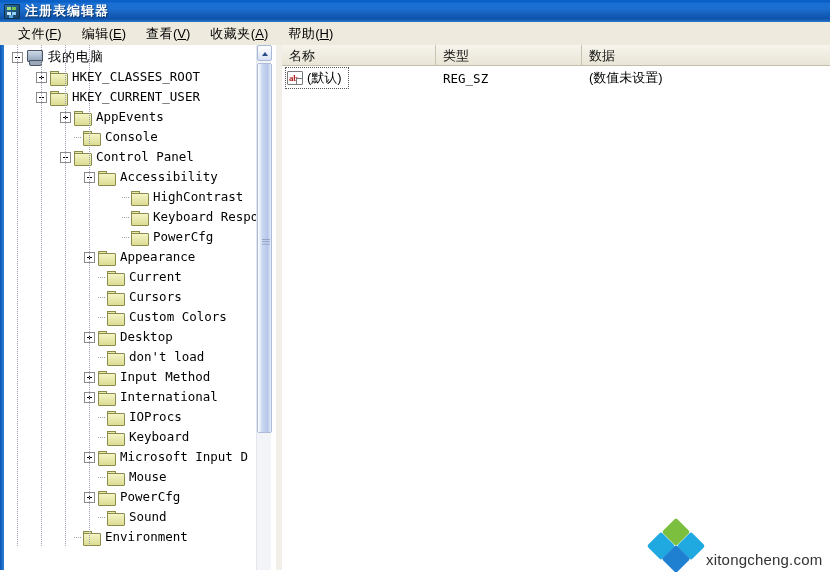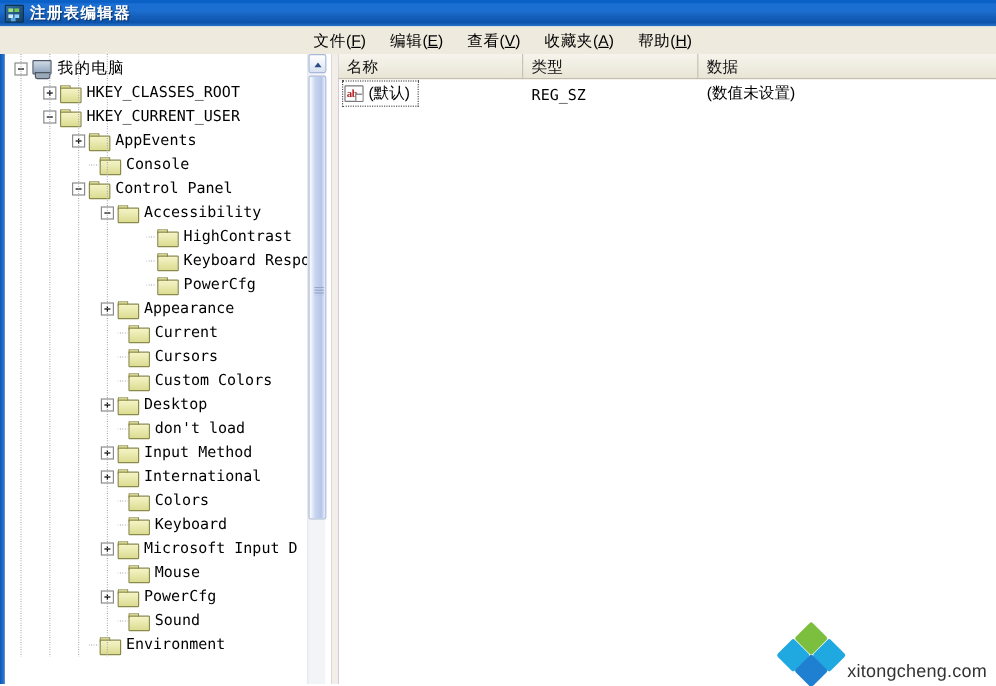--- a/index.html
+++ b/index.html
@@ -58,21 +58,20 @@
 
   
   .menubar {
     position: absolute;
     left: 0; top: 22px;
     width: 830px; height: 25px;
     background: #eeeade;
     border-bottom: 1px solid #d8d2c2;
     display: flex; align-items: center;
     padding-left: 8px;
-    justify-content: center;
   }
   .menu-item {
     font-size: 13px;
     color: #000;
     padding: 2px 10px 3px 10px;
     white-space: nowrap;
     line-height: 16px;
     cursor: default;
   }
   .menu-item .mn { letter-spacing: .5px; }
@@ -545,21 +544,21 @@
               <div style="width: 80px; flex: 0 0 auto;"></div>
               <div class="expander plus"></div>
               <div class="folder"></div>
               <div class="tlabel">International</div>
             </div>
             <div class="tnode">
               <div style="width: 80px; flex: 0 0 auto;"></div>
               <div class="expander none"></div>
               <div class="hline"></div>
               <div class="folder"></div>
-              <div class="tlabel">Colors</div>
+              <div class="tlabel">IOProcs</div>
             </div>
             <div class="tnode">
               <div style="width: 80px; flex: 0 0 auto;"></div>
               <div class="expander none"></div>
               <div class="hline"></div>
               <div class="folder"></div>
               <div class="tlabel">Keyboard</div>
             </div>
             <div class="tnode">
               <div style="width: 80px; flex: 0 0 auto;"></div>

